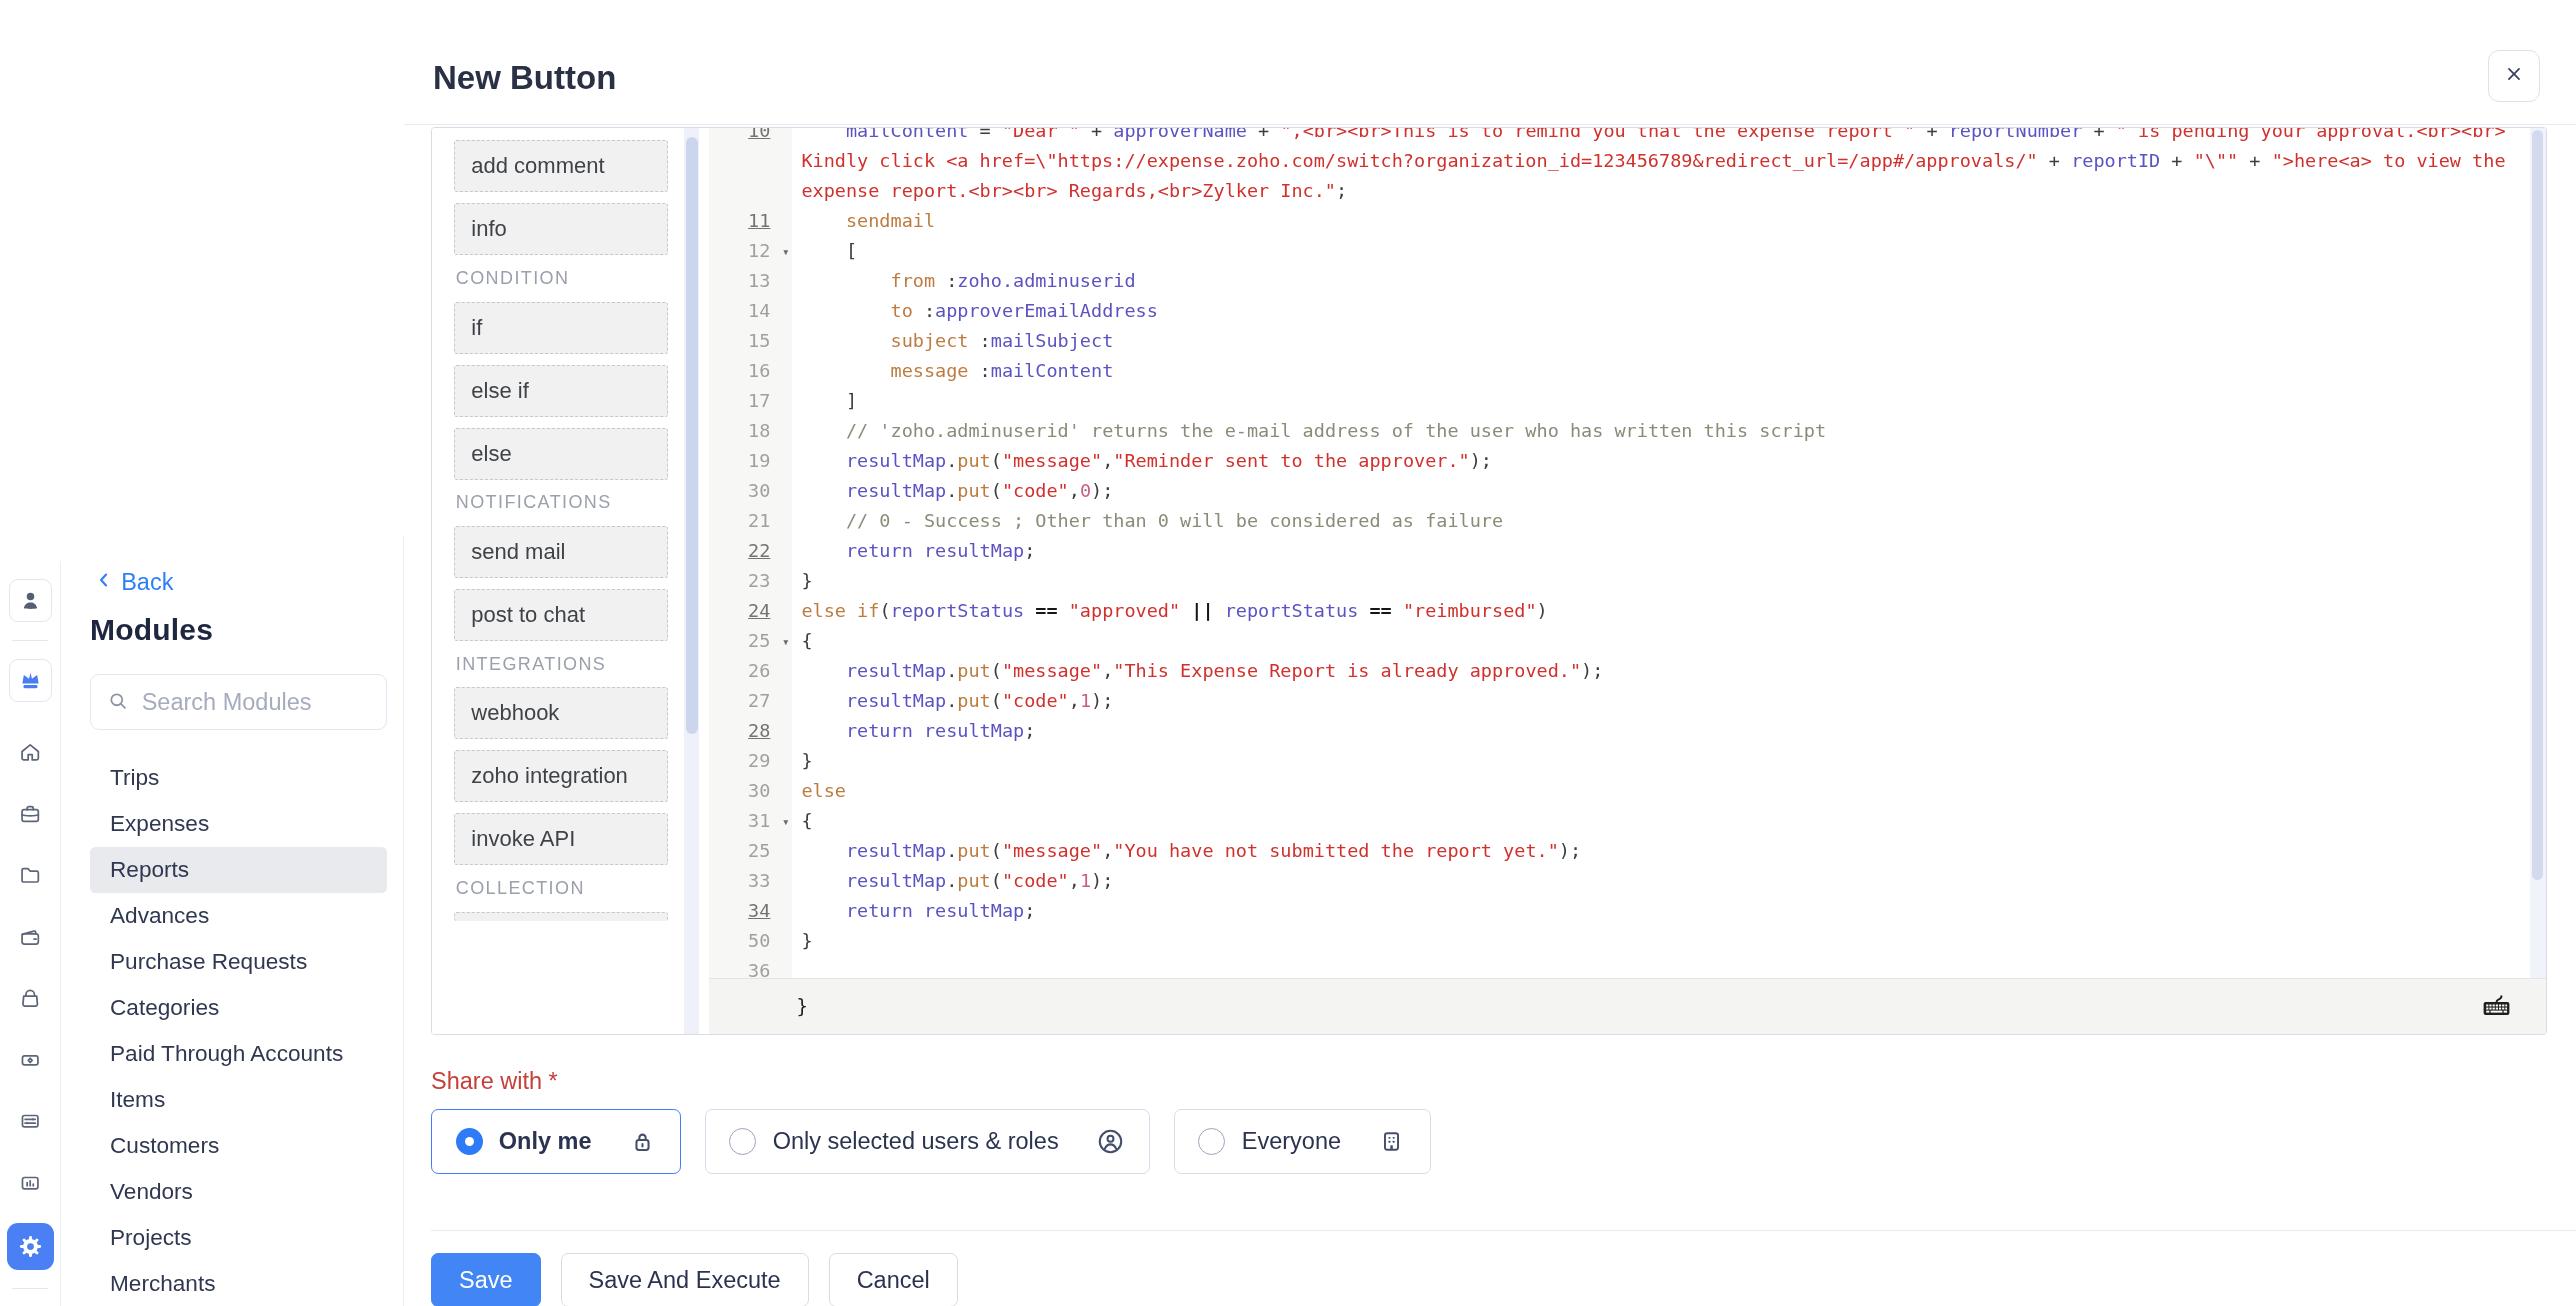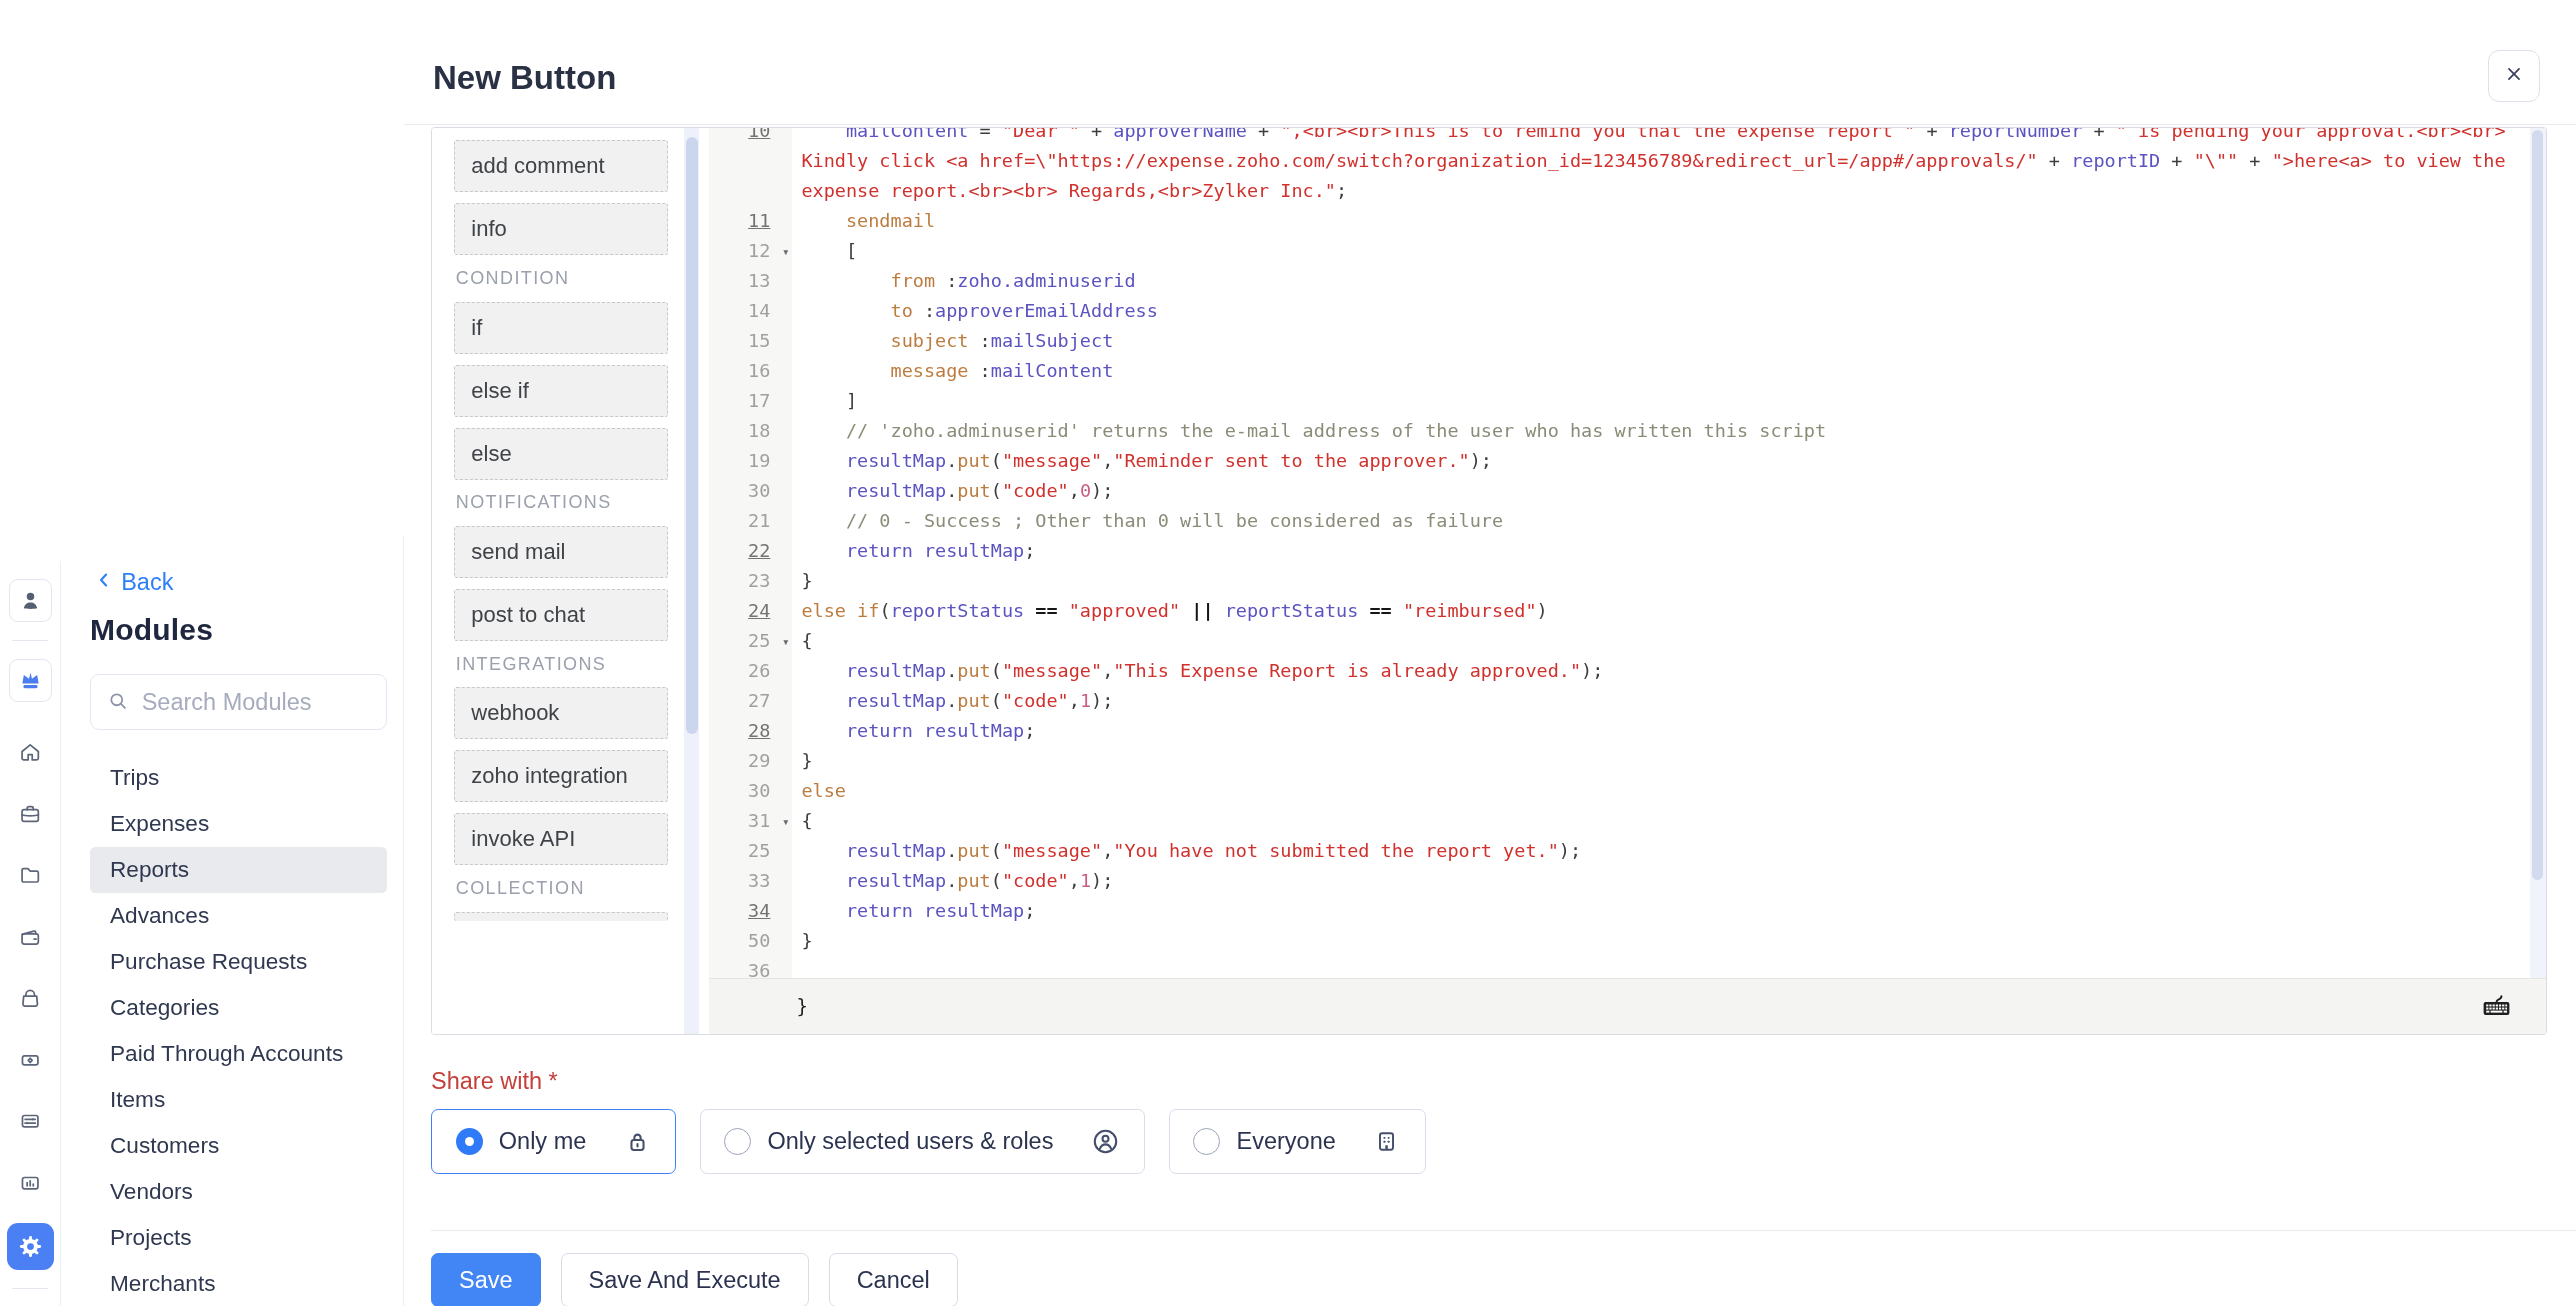--- a/index.html
+++ b/index.html
@@ -73,21 +73,21 @@
                    align-items:center; justify-content:space-between; padding:0 33px 0 87px; }
   .editor-footer .brace { font-family:"DejaVu Sans Mono", monospace; font-size:19px; color:#222; }
   .kbd-icon { cursor:pointer; }
 
   
   .share { margin:33px 0 0 27px; }
   .share-label { font-size:23.5px; color:#c5403a; margin-bottom:14.5px; }
   .share-options { display:flex; gap:23.5px; }
   .share-card { height:65px; border:1.8px solid #d9dcea; border-radius:7.2px; background:#fff; display:flex;
                 align-items:center; padding:0 23.5px; gap:16.3px; cursor:pointer; }
-  .share-card.selected { border-color:#3d7ef8; }
+  .share-card.selected { border-color:#3d7ef8;font-weight:bold; }
   .radio { width:27px; height:27px; border-radius:50%; border:1.8px solid #9aa3b8; flex:none; }
   .radio.on { border:none; background:#2f7bf7; position:relative; }
   .radio.on::after { content:""; position:absolute; left:9px; top:9px; width:9px; height:9px;
                      border-radius:50%; background:#fff; }
   .share-card .lbl { font-size:23.5px; color:#2b3350; white-space:nowrap; }
   .share-card .opt-icon { margin-left:20px; display:flex; }
 
   
   .footer-divider { margin:56px 0 0 27px; border-top:0.9px solid #e8eaf0; }
   .actions { margin:22px 0 0 27px; display:flex; gap:20px; }

